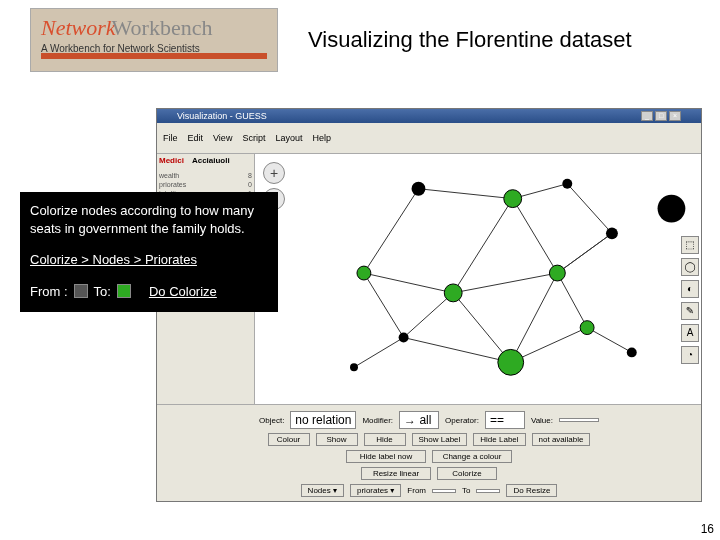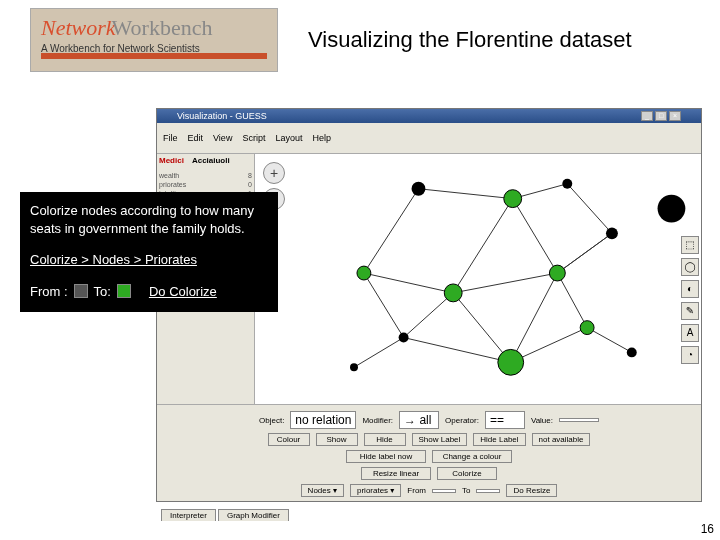--- a/index.html
+++ b/index.html
@@ -248,24 +248,20 @@
     <div class="brow">
       <span class="bbtn">Nodes ▾</span>
       <span class="bbtn">priorates ▾</span>
       <span>From</span>
       <span class="binput" style="min-width:24px"></span>
       <span>To</span>
       <span class="binput" style="min-width:24px"></span>
       <span class="bbtn">Do Resize</span>
     </div>
   </div>
-  <div class="tabs">
-    <div class="tab">Interpreter</div>
-    <div class="tab">Graph Modifier</div>
-  </div>
 </div>
 
 <div class="overlay-box">
   <div>Colorize nodes according to how many seats in government the family holds.</div>
   <div class="path">Colorize &gt; Nodes &gt; Priorates</div>
   <div class="fromto">
     <span>From :</span>
     <span class="swatch" style="background: rgb(85, 85, 85);"></span>
     <span>To:</span>
     <span class="swatch" style="background: rgb(46, 170, 34);"></span>

